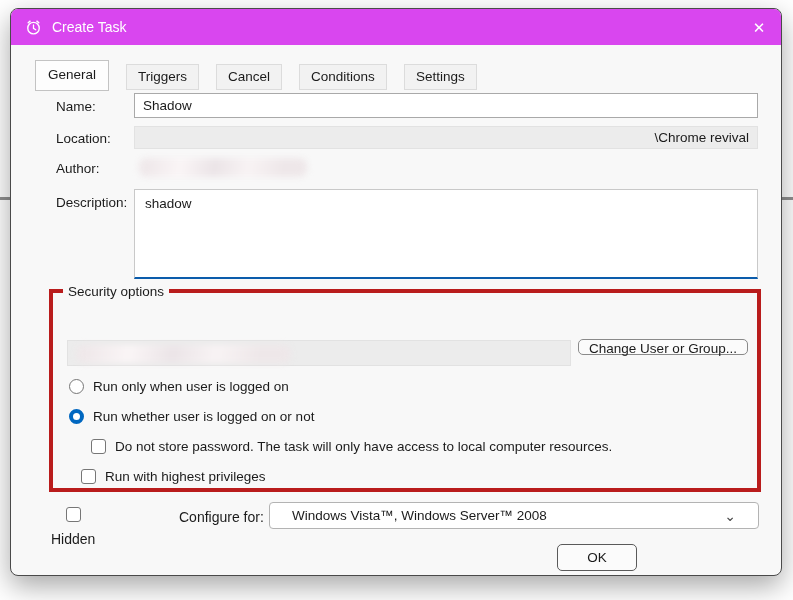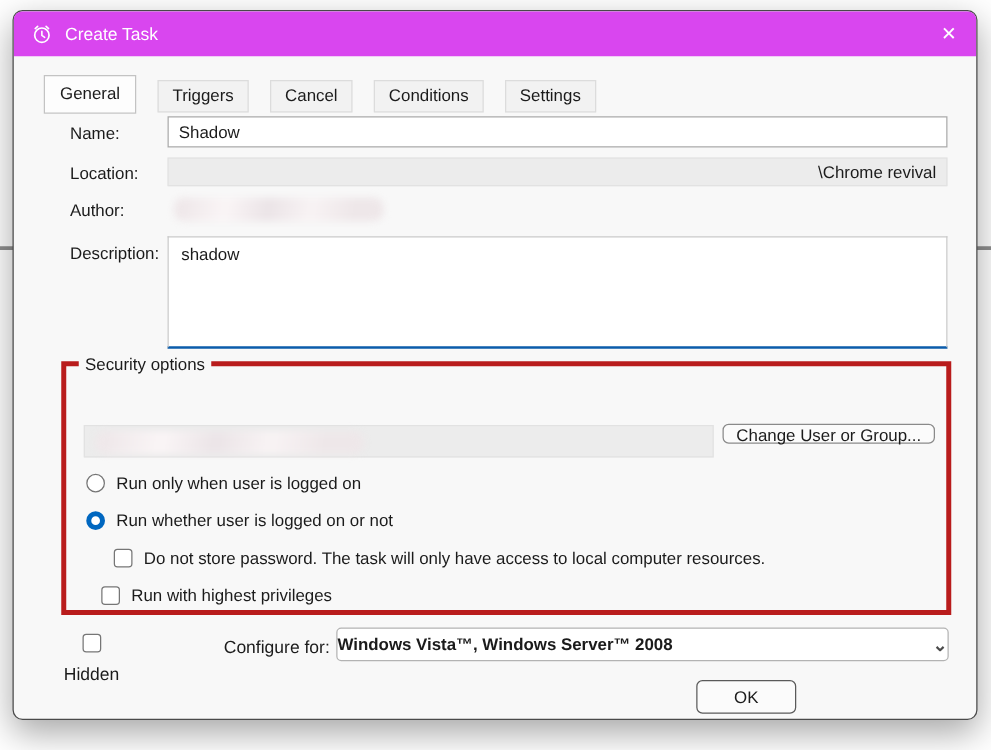--- a/index.html
+++ b/index.html
@@ -42,22 +42,22 @@
          box-sizing:border-box;flex:0 0 auto;}
   .radio.checked{border:4.5px solid #0067c0;}
   .checkbox{width:15px;height:15px;border:1px solid #767676;border-radius:3px;background:#ffffff;
             box-sizing:border-box;flex:0 0 auto;}
 
   .btn{background:#fbfbfb;border:1px solid #8a8a8a;border-radius:5px;
        font-family:"Liberation Sans",sans-serif;font-size:13.5px;color:#1b1b1b;cursor:default;}
   .btn.default{border-color:#5a5a5a;}
 
   .select{background:#ffffff;border:1px solid #b3b3b3;border-radius:4px;display:flex;
-          align-items:center;justify-content:space-between;padding:0 0;box-sizing:border-box;
-          font-size:13.5px;cursor:default;font-weight:bold;}
+          align-items:center;justify-content:space-between;padding:0 22px;box-sizing:border-box;
+          font-size:13.5px;cursor:default;}
   .chev{color:#4a4a4a;font-size:14px;line-height:1;}
 </style>
 </head>
 <body>
 
 <div class="screen">
   <div class="bg-line"></div>
 
   <div class="dialog">
 

